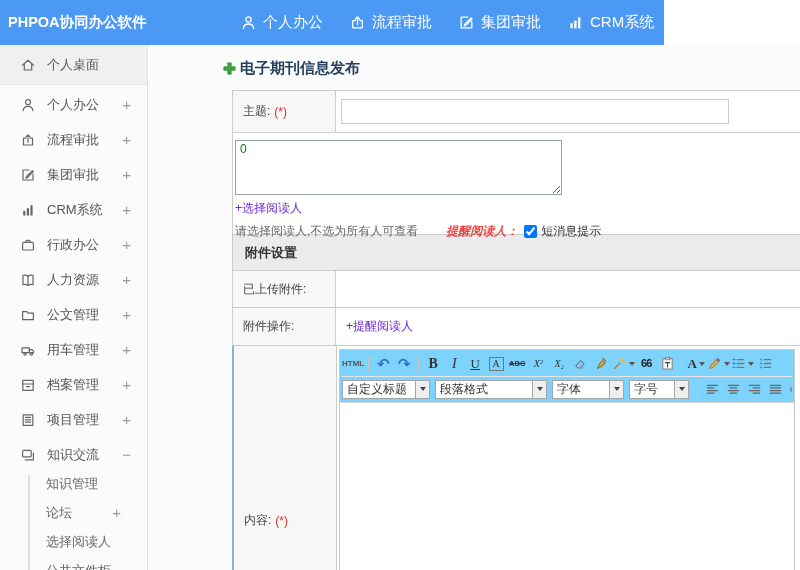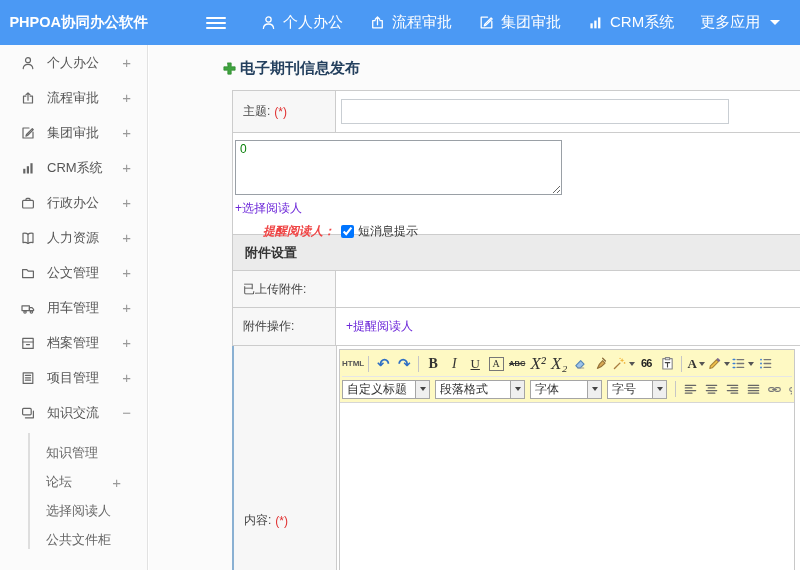--- a/index.html
+++ b/index.html
@@ -1,42 +1,42 @@
 <!DOCTYPE html>
 <html><head>
 <meta charset="utf-8">
 <style>
   * { margin:0; padding:0; box-sizing:border-box; }
   html,body { width:800px; height:570px; overflow:hidden; background:#fff;
     font-family:"Liberation Sans","DejaVu Sans",sans-serif; }
 
   
-  .topbar { position:absolute; top:0; left:0; width:800px; height:45px;
-    background:#4b99f4; display:flex; align-items:center; color:#fff;text-align:right; }
+  .topbar { position:absolute; top:0; left:0; width:664px; height:45px;
+    background:#4b99f4; display:flex; align-items:center; color:#fff; }
   .logo { width:148px; padding-left:8px; font-size:14.5px; font-weight:bold;
     flex:none; white-space:nowrap; }
   .hamburger { margin-left:58px; width:20px; display:flex; flex-direction:column; gap:3px; }
   .hamburger i { display:block; height:2px; background:#fff; border-radius:1px; }
   .topnav { display:flex; margin-left:34px; gap:26px; font-size:15px; align-items:center; }
   .nav-item { display:flex; align-items:center; gap:6px; cursor:pointer; white-space:nowrap; }
   .nav-item svg { display:block; }
   .nav-caret { width:0; height:0; border-left:5px solid transparent;
     border-right:5px solid transparent; border-top:5px solid #fff; margin-left:4px; }
 
   
   .sidebar { position:absolute; top:45px; left:0; width:148px; bottom:0;
     background:#fbfbfb; border-right:1px solid #e2e2e2; overflow:hidden; }
   .sb-item { height:35px; display:flex; align-items:center; padding:0 16px 0 20px;
     color:#555; font-size:13px; cursor:pointer; }
   .sb-item svg { margin-right:11px; color:#666; flex:none; }
   .sb-item.active { height:40px; background:#f0f0f0; border-bottom:1px solid #e6e6e6;
     margin-bottom:2px; }
   .sb-suffix { margin-left:auto; color:#999; font-size:15px; font-weight:300; }
   .sb-children { margin:3px 0 0 28px; border-left:2px solid #dedede; }
-  .sb-child { height:29px; display:flex; align-items:flex-end; padding:0 26px 0 16px;
+  .sb-child { height:29px; display:flex; align-items:flex-start; padding:0 26px 0 16px;
     font-size:13px; color:#666; cursor:pointer; }
 
   
   .main { position:absolute; top:45px; left:149px; right:0; bottom:0;
     background:#fbfbfb; overflow:hidden; }
   .page-title { margin:14px 0 0 73px; display:flex; align-items:center; gap:3px; }
   .page-title .txt { font-size:15px; font-weight:bold; color:#24405e; }
 
   
   .form { margin:12px 0 0 83px; width:600px; border-top:1px solid #ccc; font-size:12px; }
@@ -61,36 +61,36 @@
   .smslab { color:#333; }
   .row-secheader { height:36px; background:#ebebeb; align-items:center; display:flex;
     padding-left:12px; font-weight:bold; font-size:13px; color:#333; }
   .row-uploaded { height:37px; }
   .row-ops { height:38px; }
   .row-ops .fcontent { display:flex; align-items:center; padding-left:10px; }
   .row-content { height:350px; border-left:2px solid #8ab0d2; }
 
   
   .editor { margin:3px 0 0 2px; width:456px; border:1px solid #c8c8c8; background:#fff; }
-  .ed-toolbar { background:#fef9c3; border-bottom:1px solid #d6d6d6; padding:1px 2px; }
+  .ed-toolbar { background:#7dd3fc; border-bottom:1px solid #d6d6d6; padding:1px 2px; }
   .ed-row { display:flex; align-items:center; height:25px; gap:1px; overflow:hidden; }
   .ed-row + .ed-row { border-top:1px solid #e6e6e6; }
   .tbtn { min-width:20px; height:21px; display:inline-flex; align-items:center;
     justify-content:center; color:#333; cursor:pointer; border-radius:2px; flex:none; }
   .tsep { width:1px; height:16px; background:#c6c6c6; margin:0 3px; flex:none; }
   .g { display:inline-flex; align-items:center; justify-content:center; line-height:1; }
   .g-html { font-size:8px; font-weight:bold; color:#555; }
   .g-blue { color:#2f6fc4; font-size:15px; font-weight:bold; }
   .g-b { font-family:"Liberation Serif",serif; font-weight:bold; font-size:14px; }
   .g-i { font-family:"Liberation Serif",serif; font-style:italic; font-size:14px; }
   .g-u { font-family:"Liberation Serif",serif; font-size:13px; text-decoration:underline; }
   .g-boxa { font-family:"Liberation Serif",serif; font-size:10px; border:1px solid #777;
     padding:1px 3px; }
   .g-strike { font-size:7.5px; font-weight:bold; text-decoration:line-through; }
-  .g-supsub { font-family:"Liberation Serif",serif; font-style:italic; font-size:17px; }
+  .g-supsub { font-family:"Liberation Serif",serif; font-style:italic; font-size:10px; }
   .g-quote { font-weight:bold; font-size:11px; letter-spacing:-1px; color:#222; }
   .g-fontA { font-family:"Liberation Serif",serif; font-weight:bold; font-size:13px; }
   .tcaret { margin-left:2px; width:0; height:0; border-left:3px solid transparent;
     border-right:3px solid transparent; border-top:4px solid #555; flex:none; }
   .ed-select { height:19px; border:1px solid #a5a5a5; background:#fff; display:inline-flex;
     align-items:center; margin-right:4px; font-size:12px; color:#333; cursor:pointer; flex:none; }
   .ed-select .lbl { padding:0 4px; flex:1; white-space:nowrap; overflow:hidden; }
   .ed-select .car { width:14px; height:17px; border-left:1px solid #a5a5a5; background:#efefef;
     display:flex; align-items:center; justify-content:center; }
   .ed-select .car i { width:0; height:0; border-left:3px solid transparent;
@@ -138,20 +138,27 @@
         <span>CRM系统</span>
       </div>
       <div class="nav-item">
         <span>更多应用</span>
         <span class="nav-caret"></span>
       </div>
     </div>
 </div>
 
 <div class="sidebar" id="sidebar">
+    <div class="sb-item active">
+      <svg viewBox="0 0 16 16" width="16" height="16" fill="none" stroke="currentColor" stroke-width="1.2" stroke-linecap="round" stroke-linejoin="round" style="display: block;">
+        <path d="M2.5 8.2 8 3.2l5.5 5"></path>
+        <path d="M4.3 7.2V13h7.4V7.2"></path>
+      </svg>
+      <span>个人桌面</span>
+    </div>
     <div class="sb-item">
       <svg viewBox="0 0 16 16" width="16" height="16" fill="none" stroke="currentColor" stroke-width="1.2" stroke-linecap="round" stroke-linejoin="round" style="display: block;">
         <circle cx="8" cy="5.2" r="2.5"></circle>
         <path d="M3.2 13.6c.2-2.8 2.2-4.2 4.8-4.2s4.6 1.4 4.8 4.2"></path>
       </svg>
       <span>个人办公</span>
       <span class="sb-suffix">+</span>
     </div>
     <div class="sb-item">
       <svg viewBox="0 0 16 16" width="16" height="16" fill="none" stroke="currentColor" stroke-width="1.2" stroke-linecap="round" stroke-linejoin="round" style="display: block;">
@@ -275,20 +282,21 @@
       </div>
     </div>
 
     <div class="frow row-readers">
       <div class="fcontent">
         <textarea style="">0</textarea>
         <div class="sel-reader">
           <a class="link">+选择阅读人</a>
         </div>
         <div class="hintline">
+          <span>请选择阅读人,不选为所有人可查看</span>
           <span class="remind">提醒阅读人：</span>
           <input type="checkbox" checked="checked" style="">
           <span class="smslab">短消息提示</span>
         </div>
       </div>
     </div>
 
     <div class="frow row-secheader">
       <span>附件设置</span>
     </div>
@@ -409,21 +417,21 @@
                   </svg>
                 </span>
               </div>
             <div class="ed-row" id="ed-row2">
                 <div class="ed-select" style="width: 88px;">
                   <span class="lbl">自定义标题</span>
                   <span class="car">
                     <i></i>
                   </span>
                 </div>
-                <div class="ed-select" style="width: 90px;">
+                <div class="ed-select" style="width: 112px;">
                   <span class="lbl">段落格式</span>
                   <span class="car">
                     <i></i>
                   </span>
                 </div>
                 <div class="ed-select" style="width: 72px;">
                   <span class="lbl">字体</span>
                   <span class="car">
                     <i></i>
                   </span>

